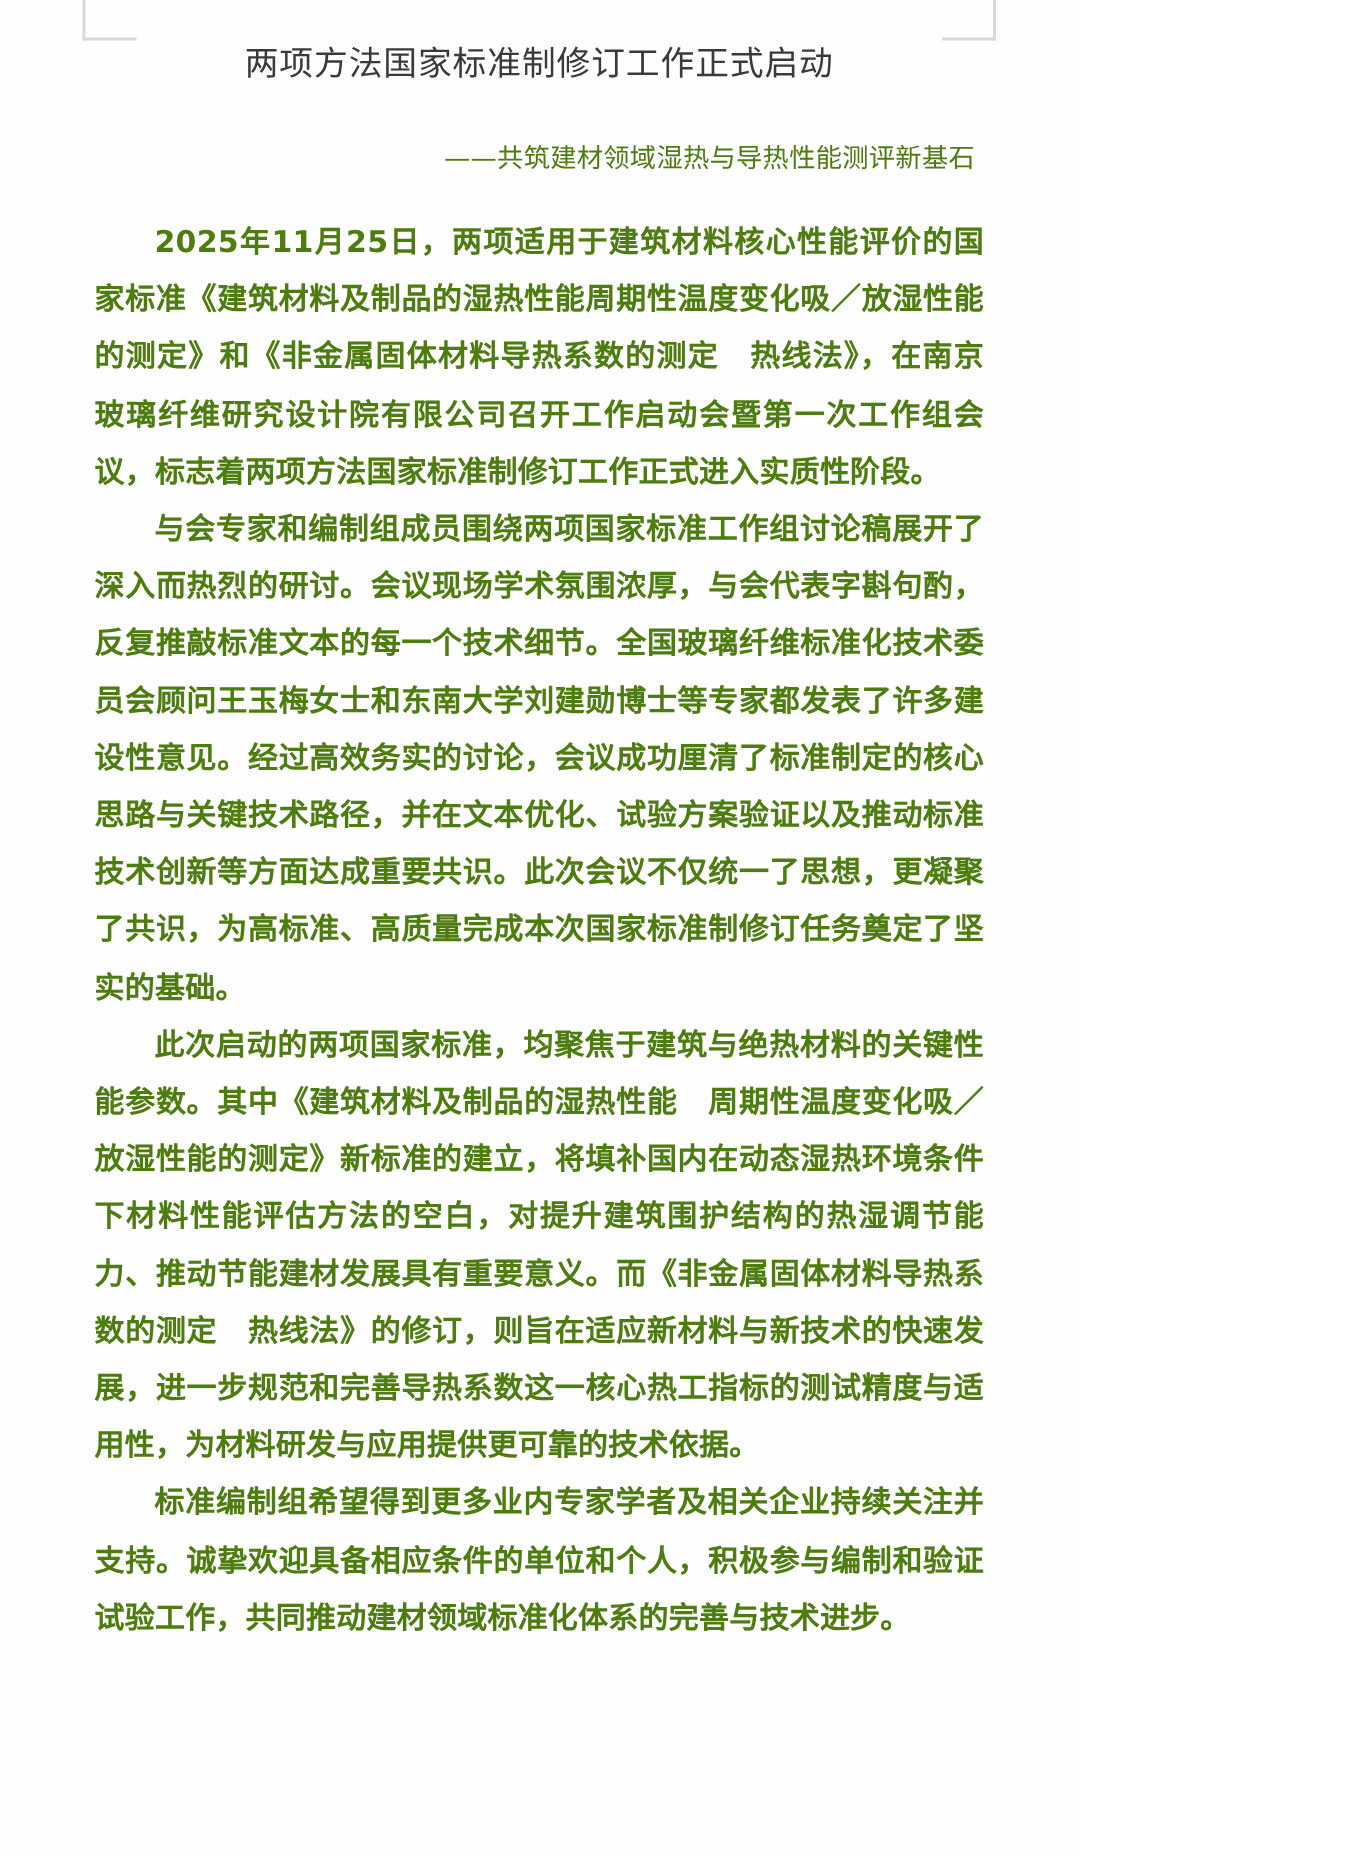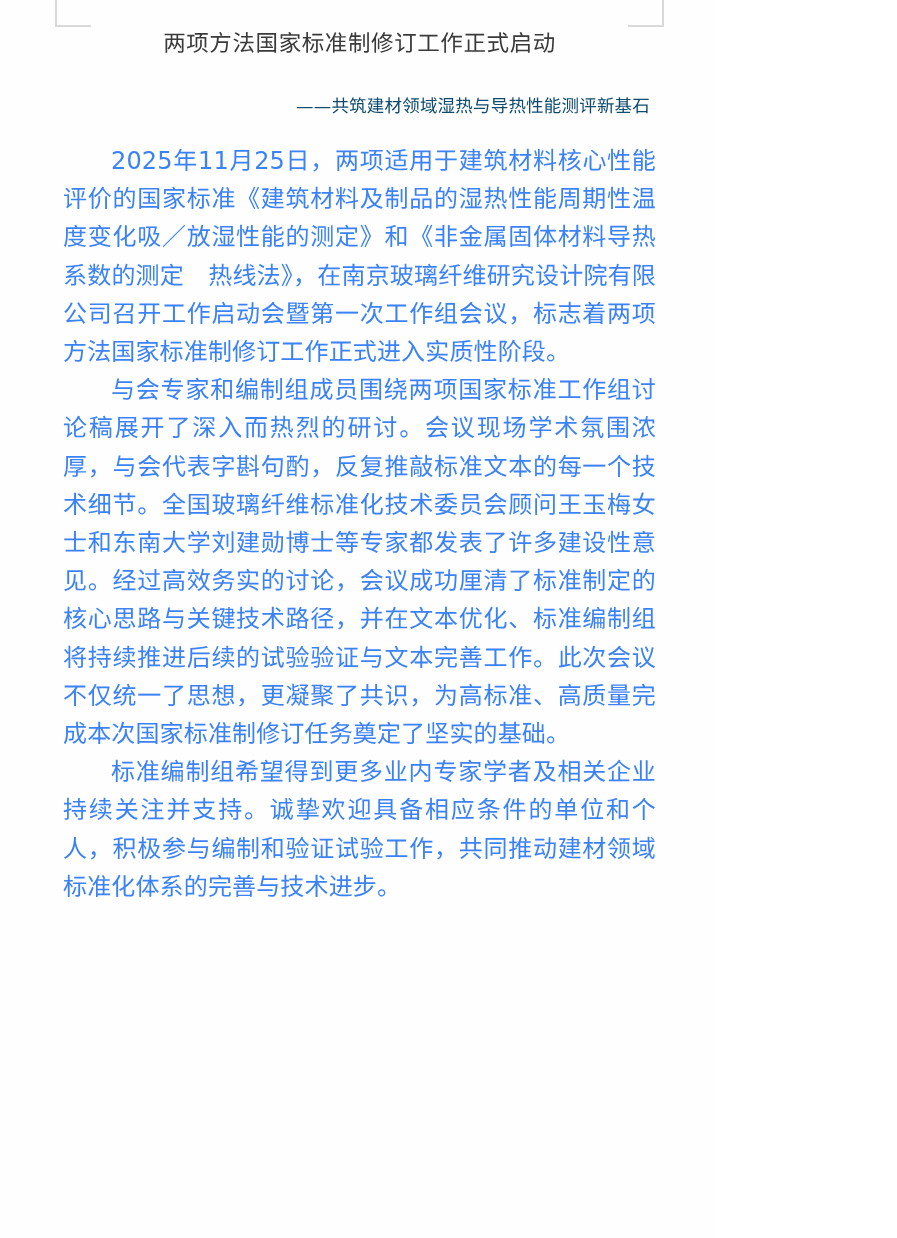--- a/index.html
+++ b/index.html
@@ -61,40 +61,40 @@
     font-weight: 400;
     letter-spacing: 0.6px;
     margin: 0 0 0 0;
     font-family: "DejaVu Sans", "Liberation Sans", sans-serif;
   }
 
   .doc-subtitle {
     text-align: right;
     font-size: 17.5px;
     line-height: 28px;
-    color: #0c4a6e;
+    color: #4d7c0f;
     letter-spacing: 0.2px;
     margin: 32px 6px 0 0;
     font-weight: 400;
   }
 
   .body-copy {
     margin-top: 22px;
   }
 
   .para {
-    font-size: 24px;
+    font-size: 20px;
     line-height: 38.2px;
-    color: #3b82f6;
+    color: #4d7c0f;
     text-align: justify;
     text-justify: inter-ideograph;
     text-indent: 2em;
     margin: 0;
     letter-spacing: 0.15px;
-    font-weight: 400;
+    font-weight: 700;
   }
 
   
   .doc-title,
   .doc-subtitle,
   .para {
     -webkit-font-smoothing: antialiased;
   }
 </style>
 </head>
@@ -106,18 +106,19 @@
   <div class="crop-mark crop-tr"></div>
 
   <div class="doc">
 
     <h1 class="doc-title">两项方法国家标准制修订工作正式启动</h1>
 
     <div class="doc-subtitle">——共筑建材领域湿热与导热性能测评新基石</div>
 
     <div class="body-copy">
       <p class="para">2025年11月25日，两项适用于建筑材料核心性能评价的国家标准《建筑材料及制品的湿热性能周期性温度变化吸／放湿性能的测定》和《非金属固体材料导热系数的测定　热线法》，在南京玻璃纤维研究设计院有限公司召开工作启动会暨第一次工作组会议，标志着两项方法国家标准制修订工作正式进入实质性阶段。</p>
-      <p class="para">与会专家和编制组成员围绕两项国家标准工作组讨论稿展开了深入而热烈的研讨。会议现场学术氛围浓厚，与会代表字斟句酌，反复推敲标准文本的每一个技术细节。全国玻璃纤维标准化技术委员会顾问王玉梅女士和东南大学刘建勋博士等专家都发表了许多建设性意见。经过高效务实的讨论，会议成功厘清了标准制定的核心思路与关键技术路径，并在文本优化、标准编制组将持续推进后续的试验验证与文本完善工作。此次会议不仅统一了思想，更凝聚了共识，为高标准、高质量完成本次国家标准制修订任务奠定了坚实的基础。</p>
+      <p class="para">与会专家和编制组成员围绕两项国家标准工作组讨论稿展开了深入而热烈的研讨。会议现场学术氛围浓厚，与会代表字斟句酌，反复推敲标准文本的每一个技术细节。全国玻璃纤维标准化技术委员会顾问王玉梅女士和东南大学刘建勋博士等专家都发表了许多建设性意见。经过高效务实的讨论，会议成功厘清了标准制定的核心思路与关键技术路径，并在文本优化、试验方案验证以及推动标准技术创新等方面达成重要共识。此次会议不仅统一了思想，更凝聚了共识，为高标准、高质量完成本次国家标准制修订任务奠定了坚实的基础。</p>
+      <p class="para">此次启动的两项国家标准，均聚焦于建筑与绝热材料的关键性能参数。其中《建筑材料及制品的湿热性能　周期性温度变化吸／放湿性能的测定》新标准的建立，将填补国内在动态湿热环境条件下材料性能评估方法的空白，对提升建筑围护结构的热湿调节能力、推动节能建材发展具有重要意义。而《非金属固体材料导热系数的测定　热线法》的修订，则旨在适应新材料与新技术的快速发展，进一步规范和完善导热系数这一核心热工指标的测试精度与适用性，为材料研发与应用提供更可靠的技术依据。</p>
       <p class="para">标准编制组希望得到更多业内专家学者及相关企业持续关注并支持。诚挚欢迎具备相应条件的单位和个人，积极参与编制和验证试验工作，共同推动建材领域标准化体系的完善与技术进步。</p>
     </div>
 
   </div>
 </div>
 
 </body></html>

